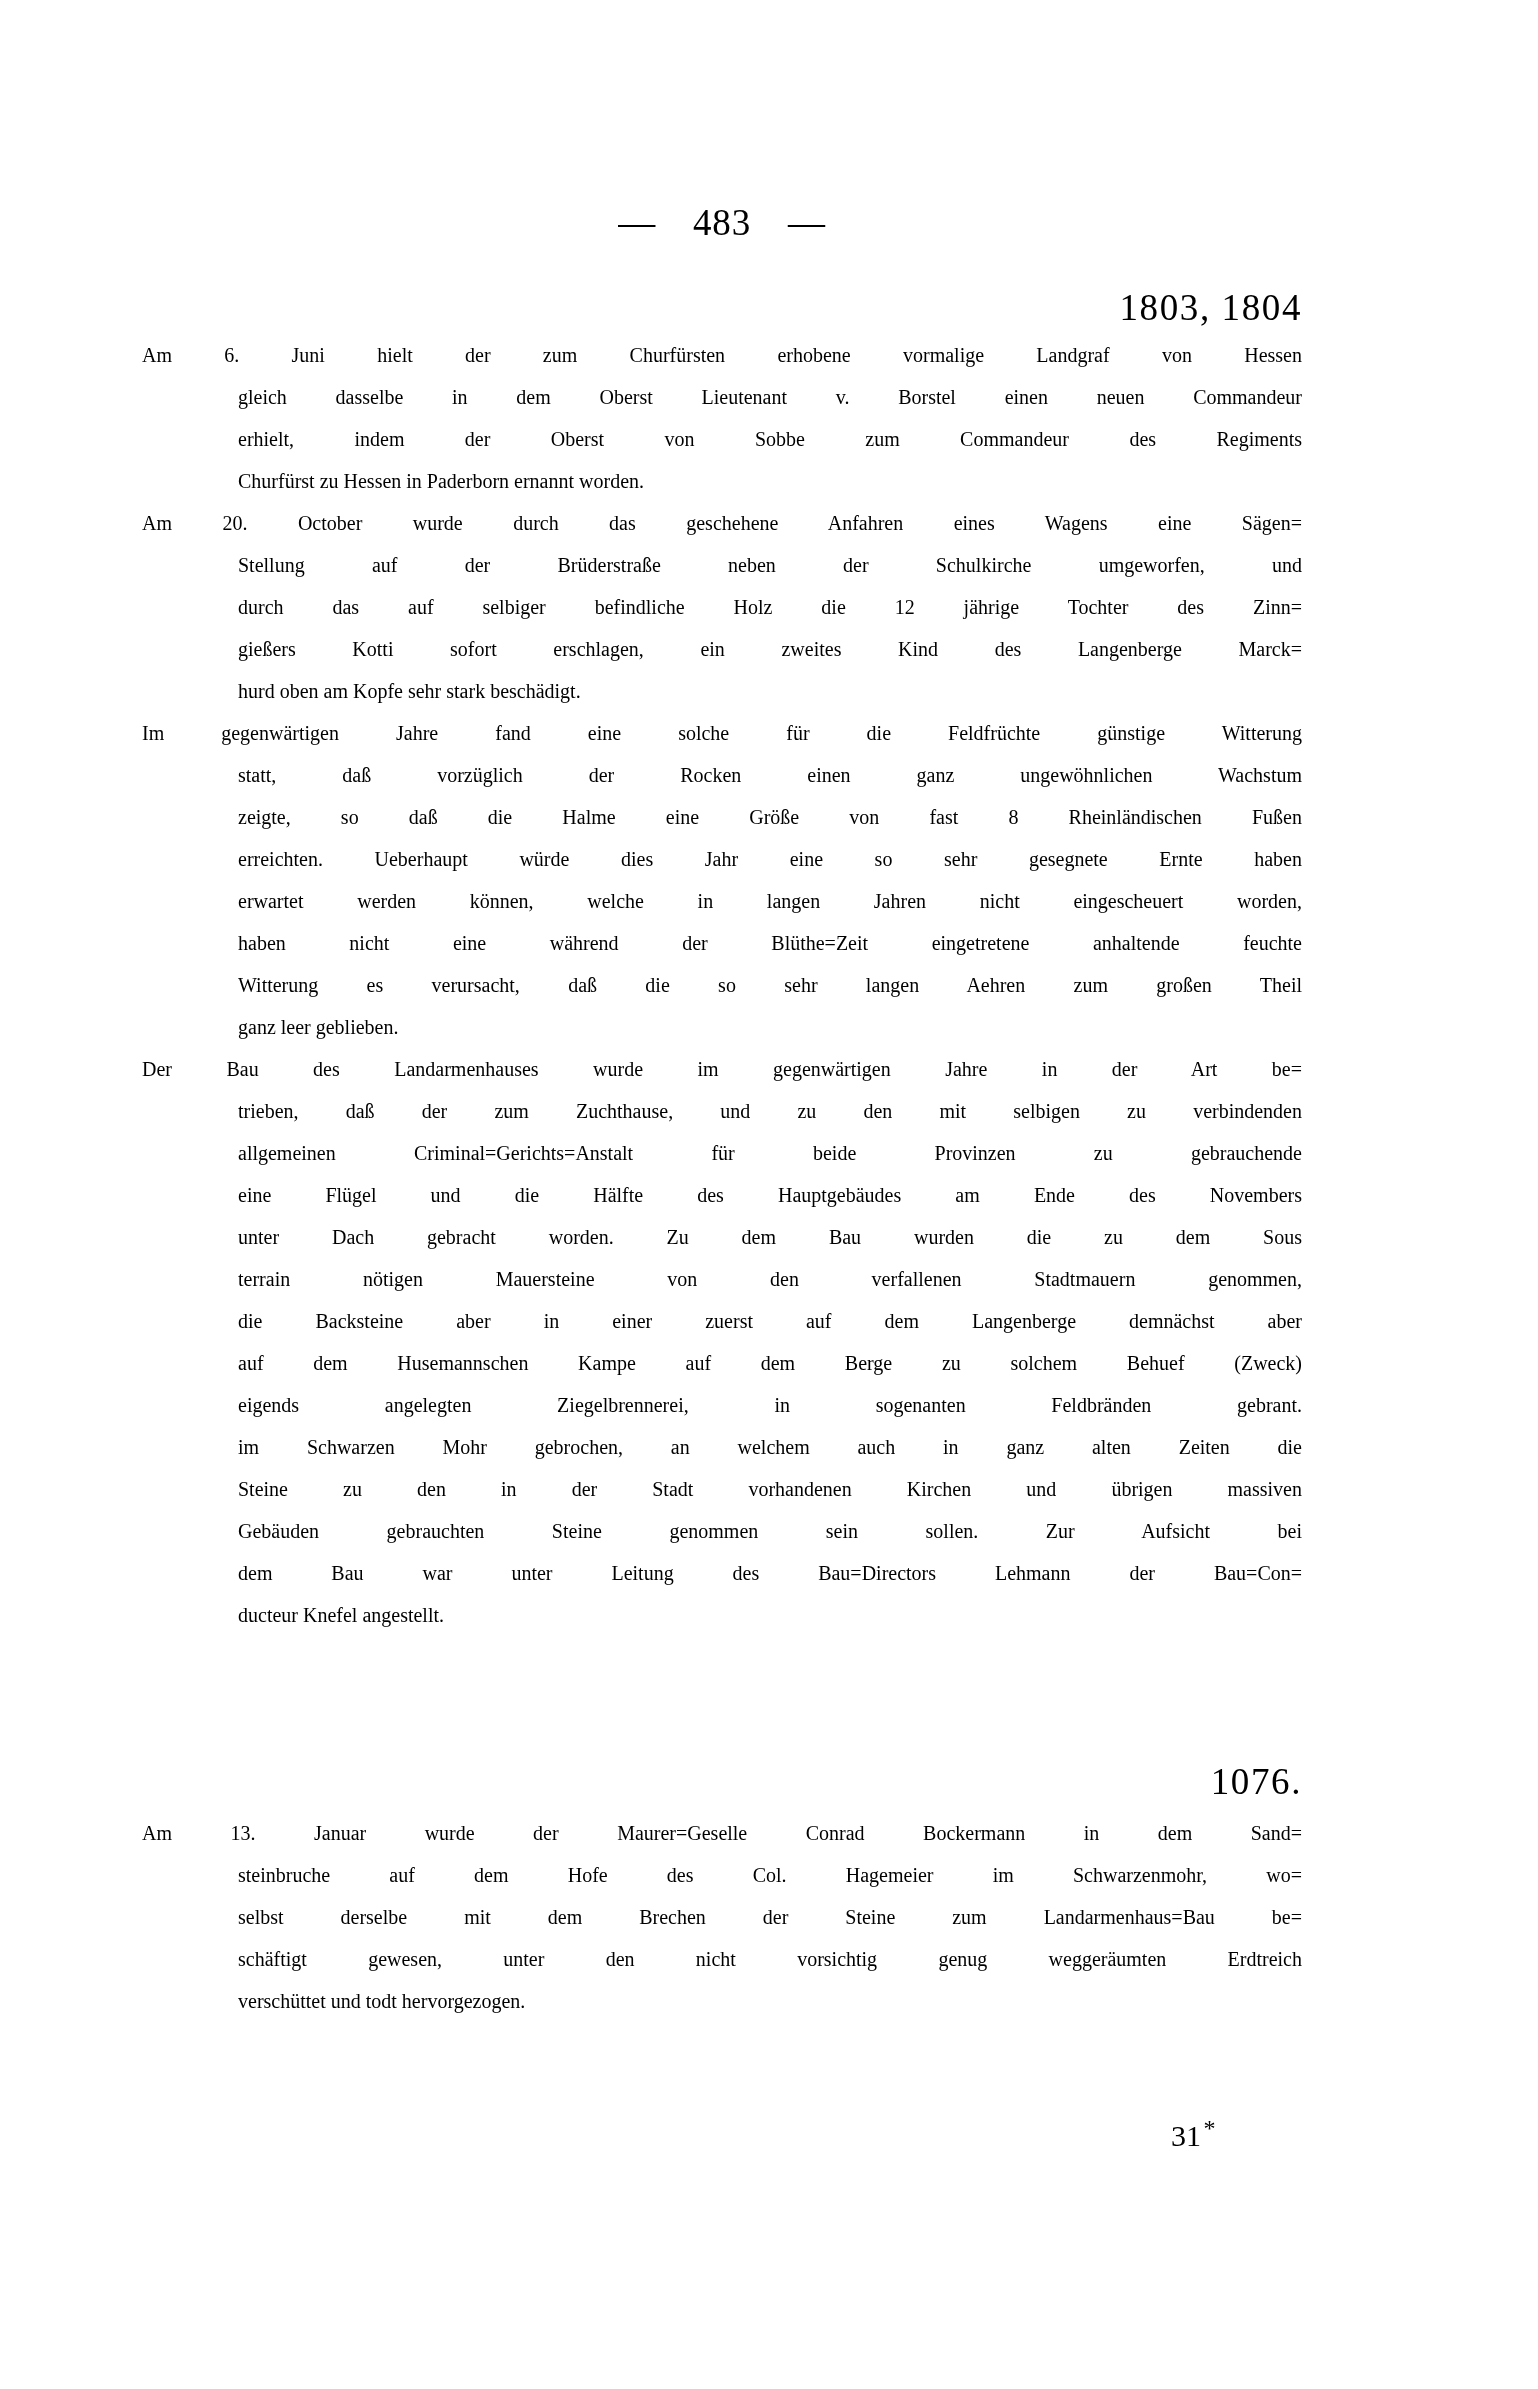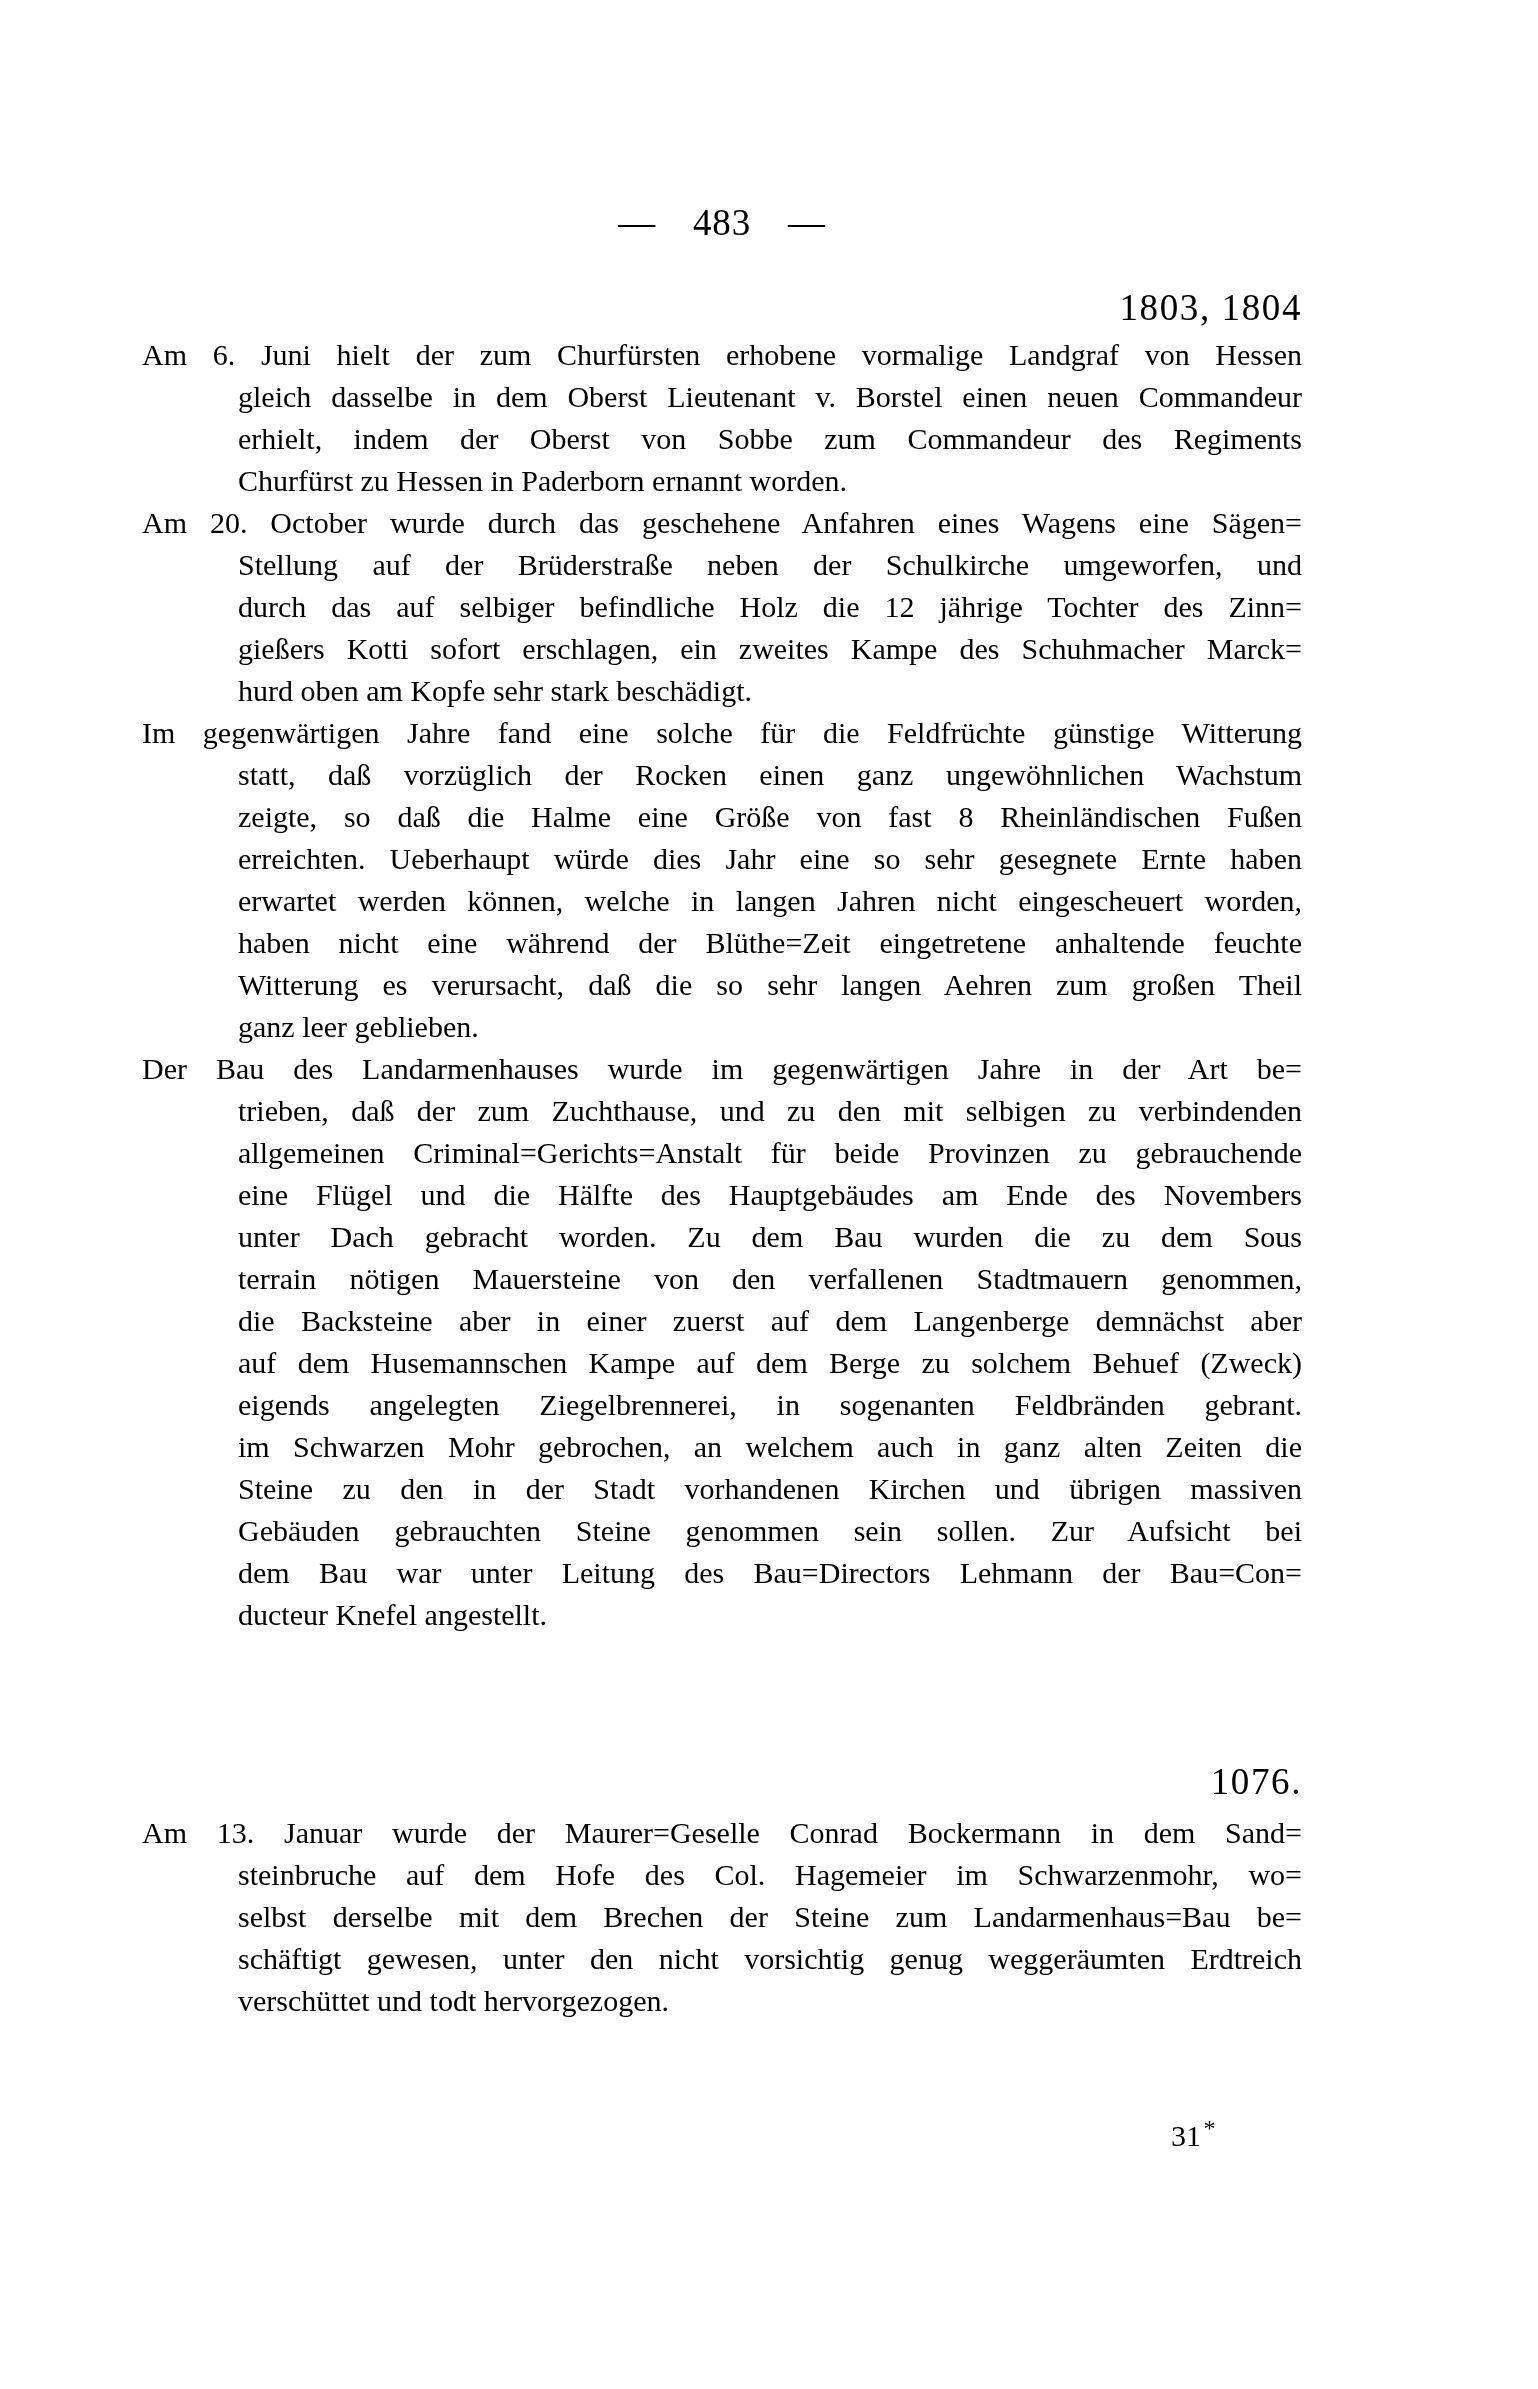--- a/index.html
+++ b/index.html
@@ -38,21 +38,21 @@
     margin: 46px 0 6.4px 0;
   }
   .year-heading.heading-later {
     margin-top: 126px;
     margin-bottom: 9.6px;
   }
   .para {
     margin-left: 96px;
   }
   .jline {
-    font-size: 30px;
+    font-size: 20px;
     line-height: 42px;
     text-align: justify;
     text-align-last: justify;
     white-space: normal;
   }
   .jline.firstline {
     margin-left: -96px;
   }
   .jline.lastline {
     text-align-last: left;
@@ -82,21 +82,21 @@
         <div class="para">
           <div class="jline firstline">Am 6. Juni hielt der zum Churfürsten erhobene vormalige Landgraf von Hessen</div>
           <div class="jline">gleich dasselbe in dem Oberst Lieutenant v. Borstel einen neuen Commandeur</div>
           <div class="jline">erhielt, indem der Oberst von Sobbe zum Commandeur des Regiments</div>
           <div class="jline lastline">Churfürst zu Hessen in Paderborn ernannt worden.</div>
         </div>
         <div class="para">
           <div class="jline firstline">Am 20. October wurde durch das geschehene Anfahren eines Wagens eine Sägen=</div>
           <div class="jline">Stellung auf der Brüderstraße neben der Schulkirche umgeworfen, und</div>
           <div class="jline">durch das auf selbiger befindliche Holz die 12 jährige Tochter des Zinn=</div>
-          <div class="jline">gießers Kotti sofort erschlagen, ein zweites Kampe des Schuhmacher Marck=</div>
+          <div class="jline">gießers Kotti sofort erschlagen, ein zweites Kind des Langenberge Marck=</div>
           <div class="jline lastline">hurd oben am Kopfe sehr stark beschädigt.</div>
         </div>
         <div class="para">
           <div class="jline firstline">Im gegenwärtigen Jahre fand eine solche für die Feldfrüchte günstige Witterung</div>
           <div class="jline">statt, daß vorzüglich der Rocken einen ganz ungewöhnlichen Wachstum</div>
           <div class="jline">zeigte, so daß die Halme eine Größe von fast 8 Rheinländischen Fußen</div>
           <div class="jline">erreichten.  Ueberhaupt würde dies Jahr eine so sehr gesegnete Ernte haben</div>
           <div class="jline">erwartet werden können, welche in langen Jahren nicht eingescheuert worden,</div>
           <div class="jline">haben nicht eine während der Blüthe=Zeit eingetretene anhaltende feuchte</div>
           <div class="jline">Witterung es verursacht, daß die so sehr langen Aehren zum großen Theil</div>

